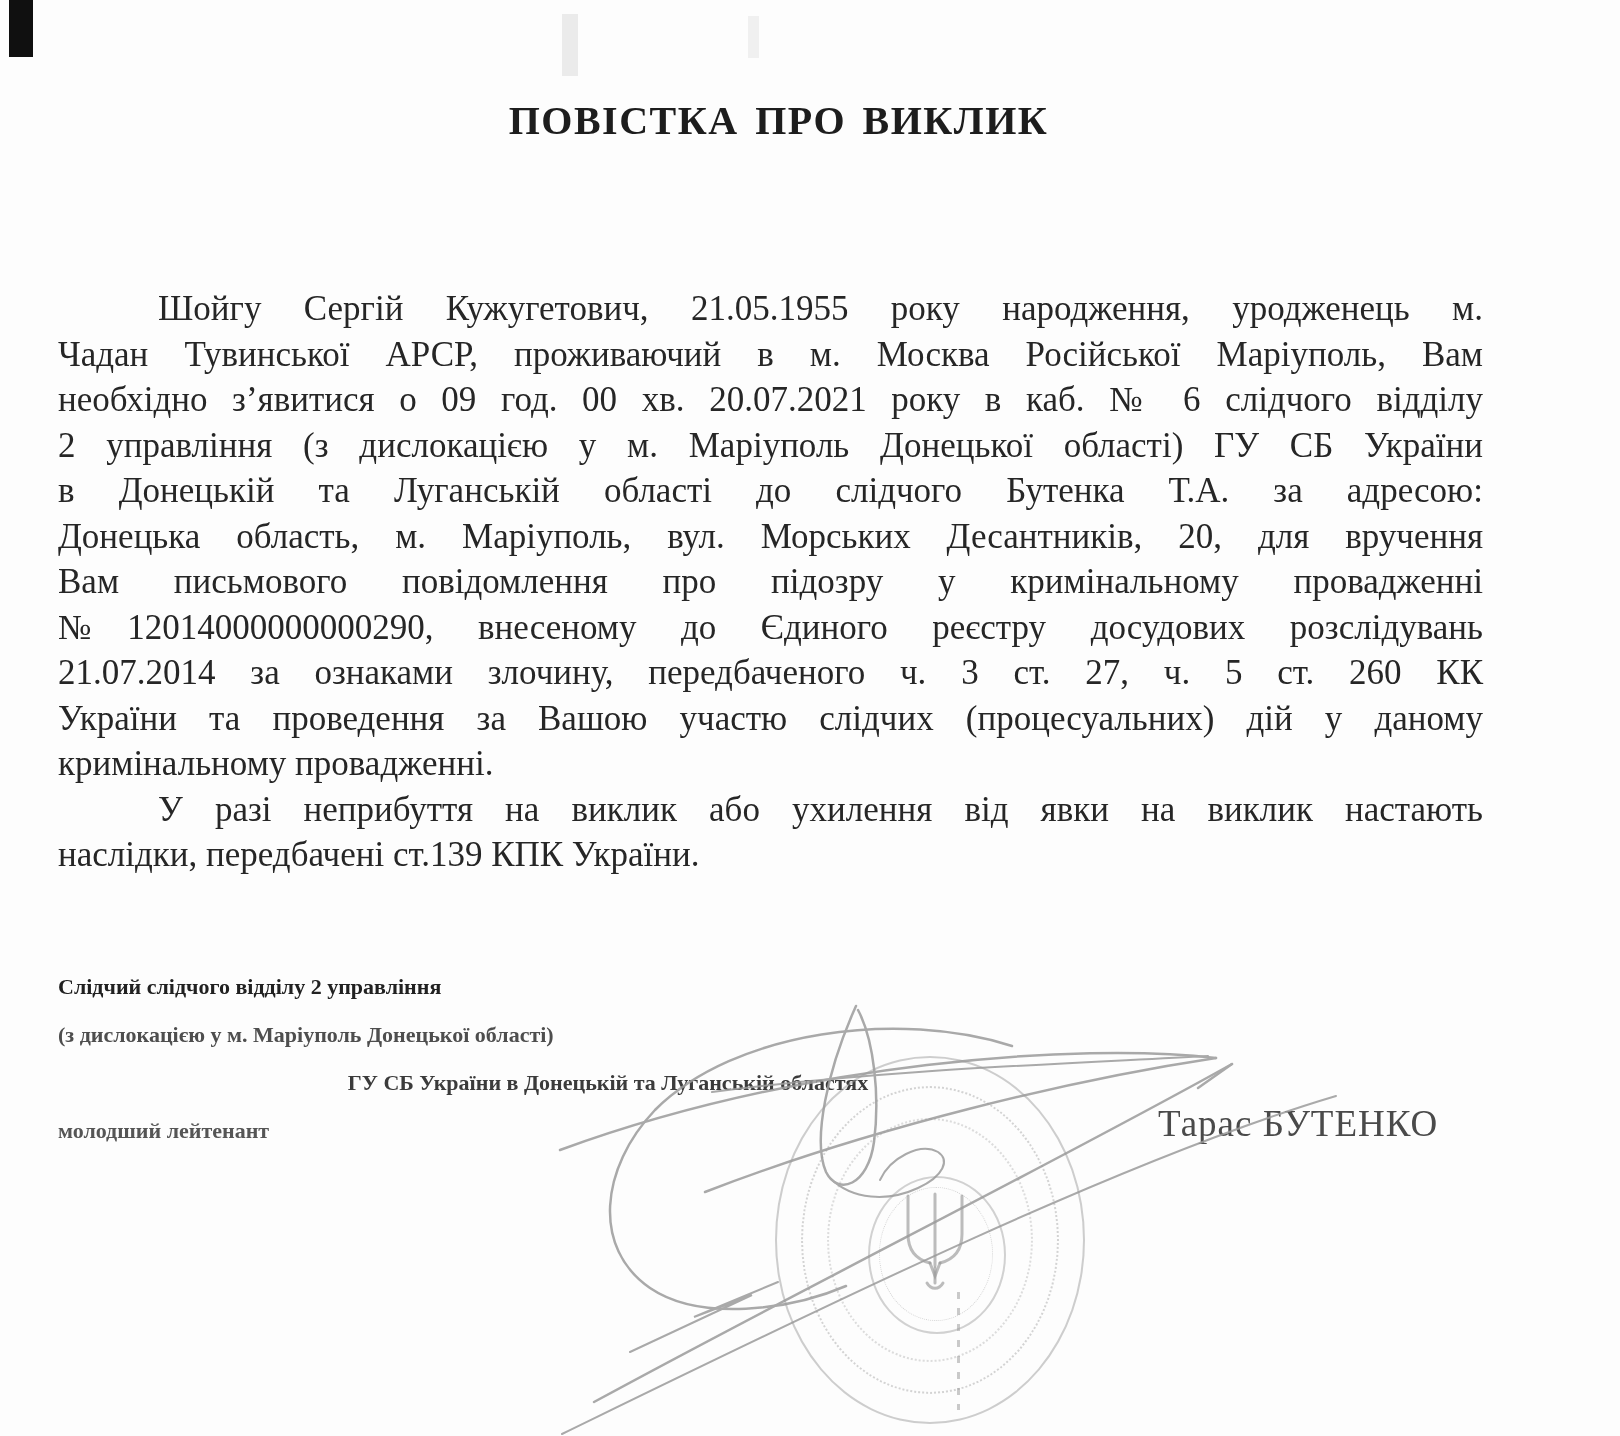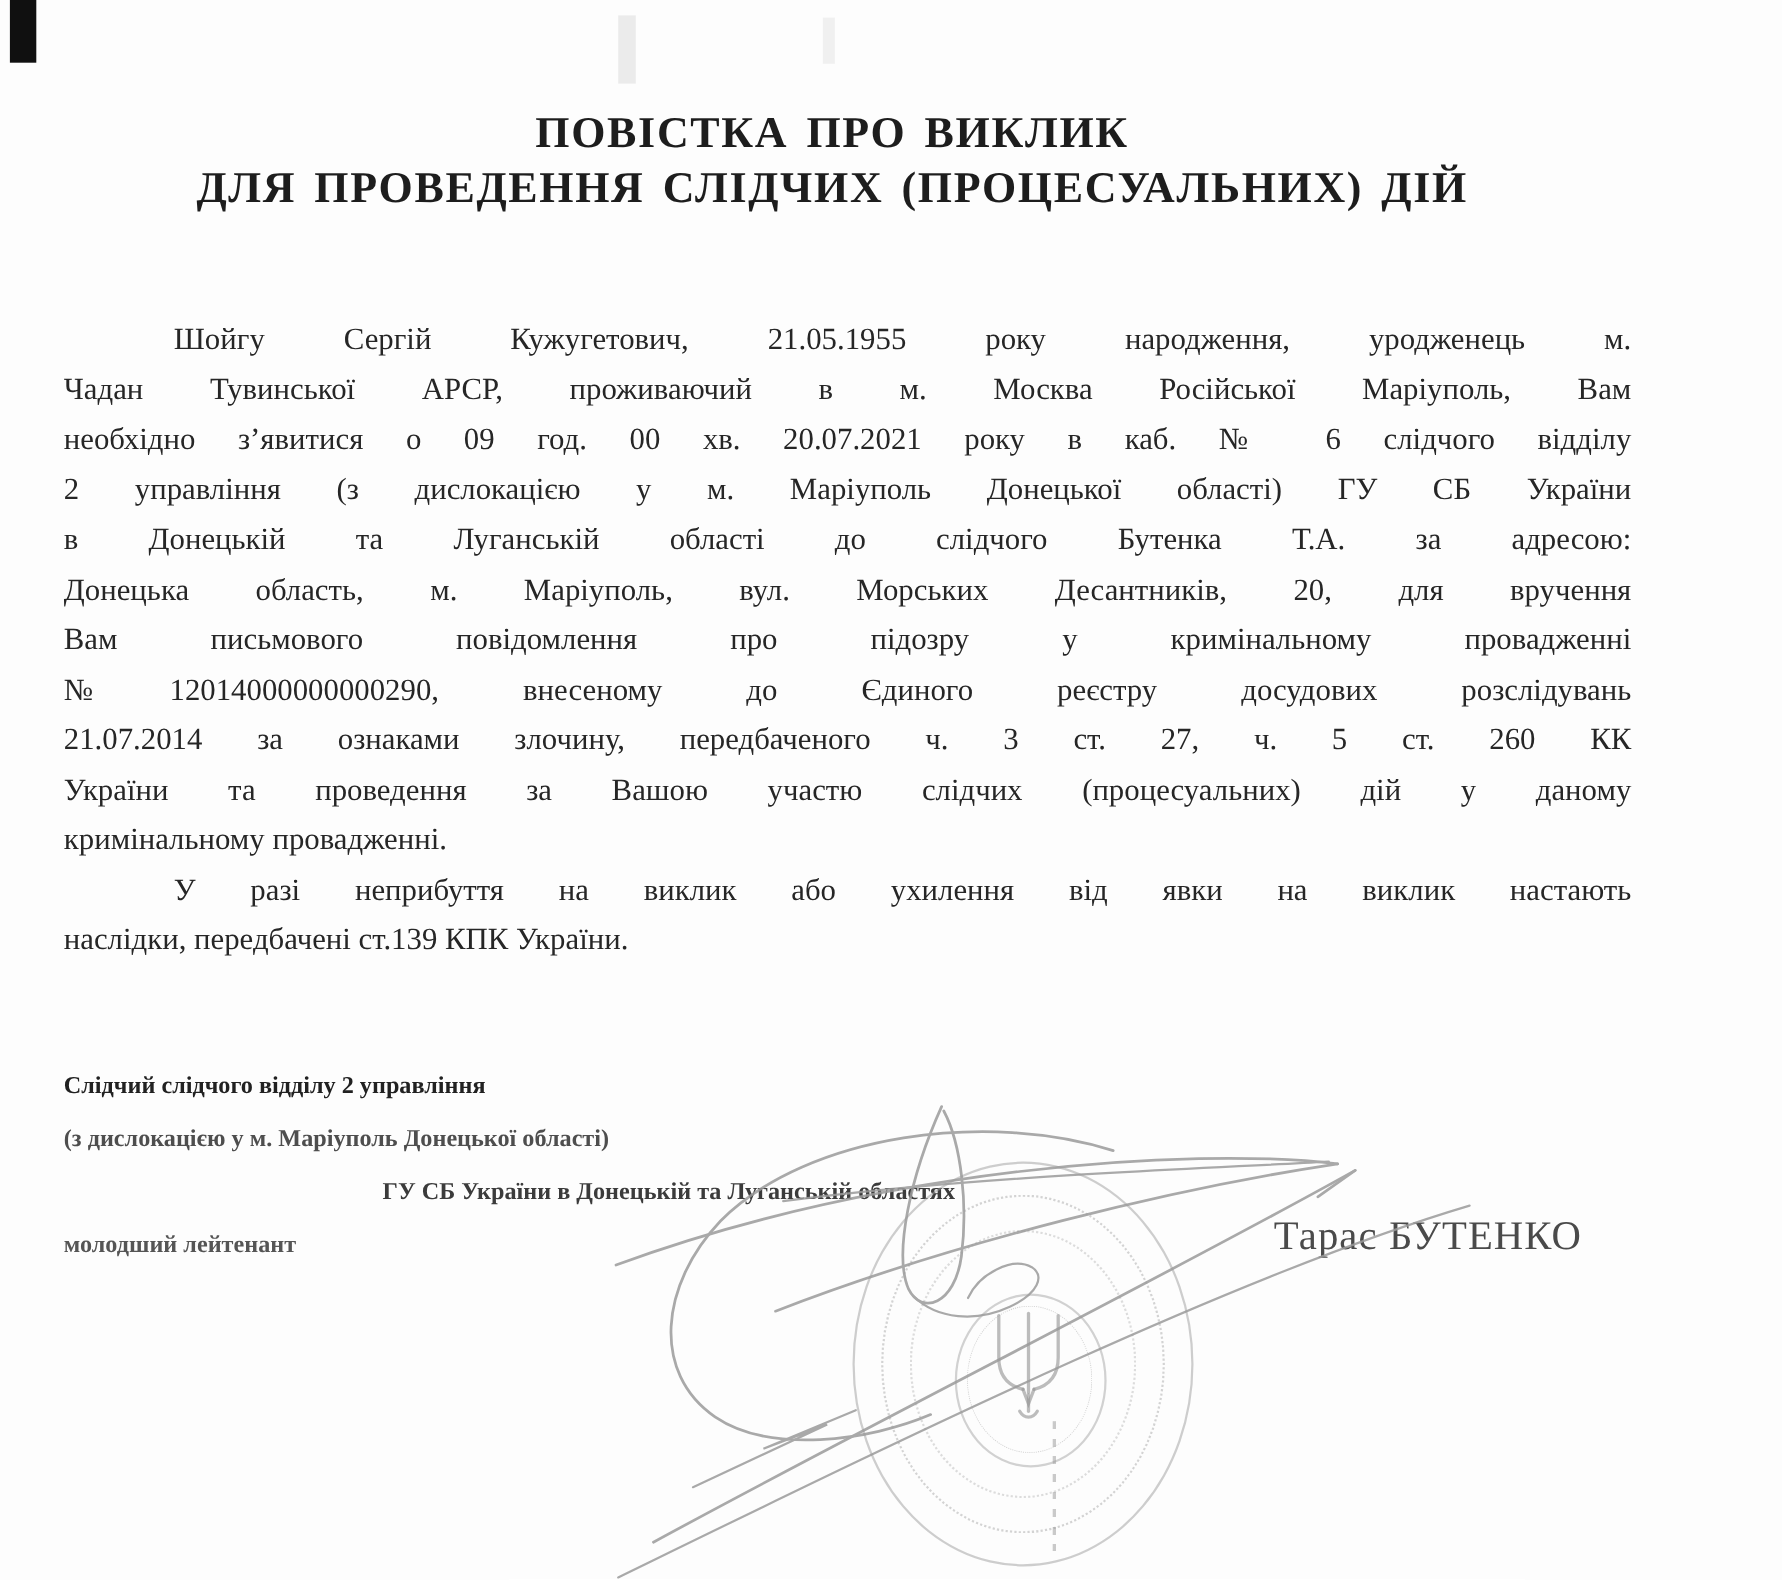--- a/index.html
+++ b/index.html
@@ -8,27 +8,27 @@
     background:#fdfdfd;
     font-family:"Liberation Serif","DejaVu Serif",serif;
     color:#242424;
   }
   .black-bar{position:absolute;left:9px;top:0;width:24px;height:57px;background:#101010;}
   .smudge{position:absolute;background:rgba(110,110,110,.12);}
   .smudge.s1{left:562px;top:14px;width:16px;height:62px;}
   .smudge.s2{left:748px;top:16px;width:11px;height:42px;background:rgba(110,110,110,.09);}
 
   .title{
-    position:absolute;left:44px;top:96px;width:1425px;
+    position:absolute;left:66px;top:96px;width:1425px;
     text-align:center;font-weight:bold;font-size:40px;line-height:50px;
     letter-spacing:1.5px;word-spacing:5px;color:#1d1d1d;
   }
   .body-block{
     position:absolute;left:58px;top:286px;width:1425px;
-    font-size:28px;line-height:45.5px;color:#262626;
+    font-size:35px;line-height:45.5px;color:#262626;
   }
   .ln{width:100%;}
   .jl{text-align:justify;text-align-last:justify;}
   .ind{text-indent:100px;}
 
   .sig-block{
     position:absolute;left:58px;top:963px;width:1100px;
     font-size:22px;line-height:48px;font-weight:bold;
   }
   .sig-a{color:#212121;}
@@ -61,21 +61,20 @@
 <body>
 
 <div class="page">
 
   <div class="black-bar"></div>
   <div class="smudge s1"></div>
   <div class="smudge s2"></div>
 
   <div class="title">
     <div>ПОВІСТКА ПРО ВИКЛИК</div>
-    <div>ДЛЯ ПРОВЕДЕННЯ  СЛІДЧИХ (ПРОЦЕСУАЛЬНИХ) ДІЙ</div>
   </div>
 
   <div class="body-block">
     <div class="ln jl ind">Шойгу Сергій Кужугетович, 21.05.1955 року народження, уродженець м.</div>
     <div class="ln jl">Чадан Тувинської АРСР, проживаючий в м. Москва Російської Маріуполь, Вам</div>
     <div class="ln jl">необхідно з’явитися о 09 год. 00 хв. 20.07.2021 року в каб. № 6 слідчого відділу</div>
     <div class="ln jl">2 управління (з дислокацією у м. Маріуполь Донецької області)  ГУ СБ України</div>
     <div class="ln jl">в Донецькій та Луганській області до слідчого Бутенка Т.А. за адресою:</div>
     <div class="ln jl">Донецька область, м. Маріуполь, вул. Морських Десантників, 20, для вручення</div>
     <div class="ln jl">Вам письмового повідомлення про підозру у кримінальному провадженні</div>

